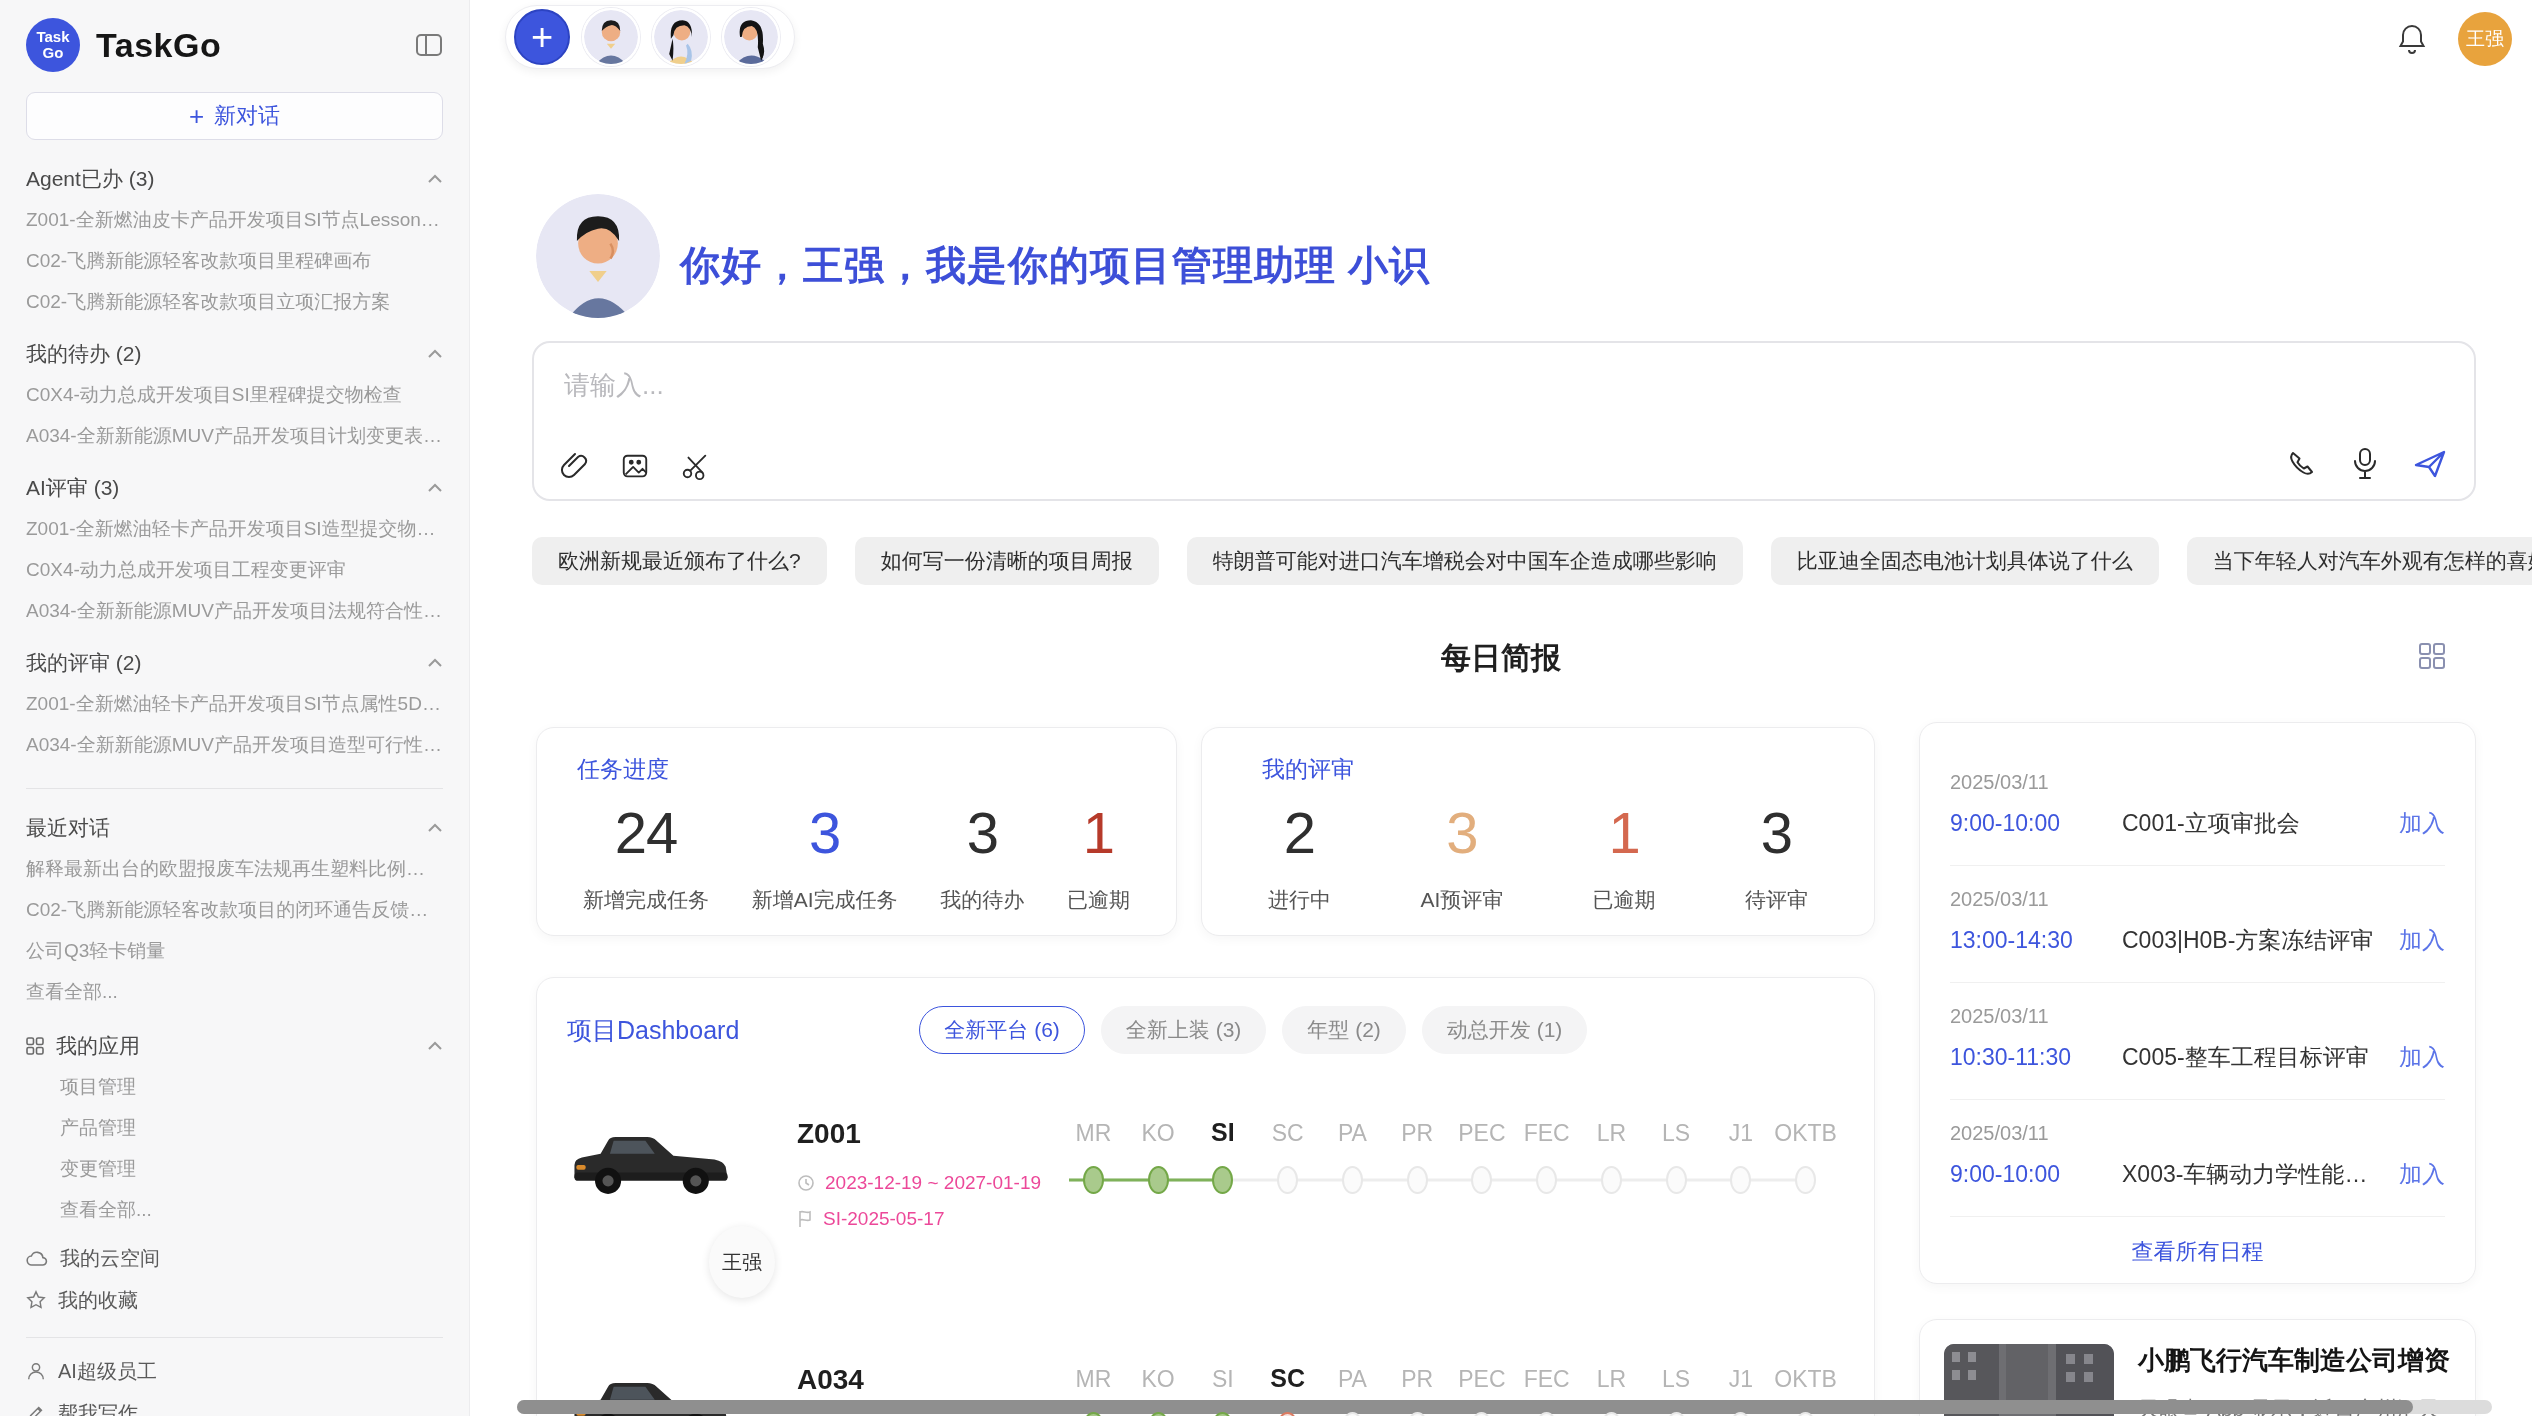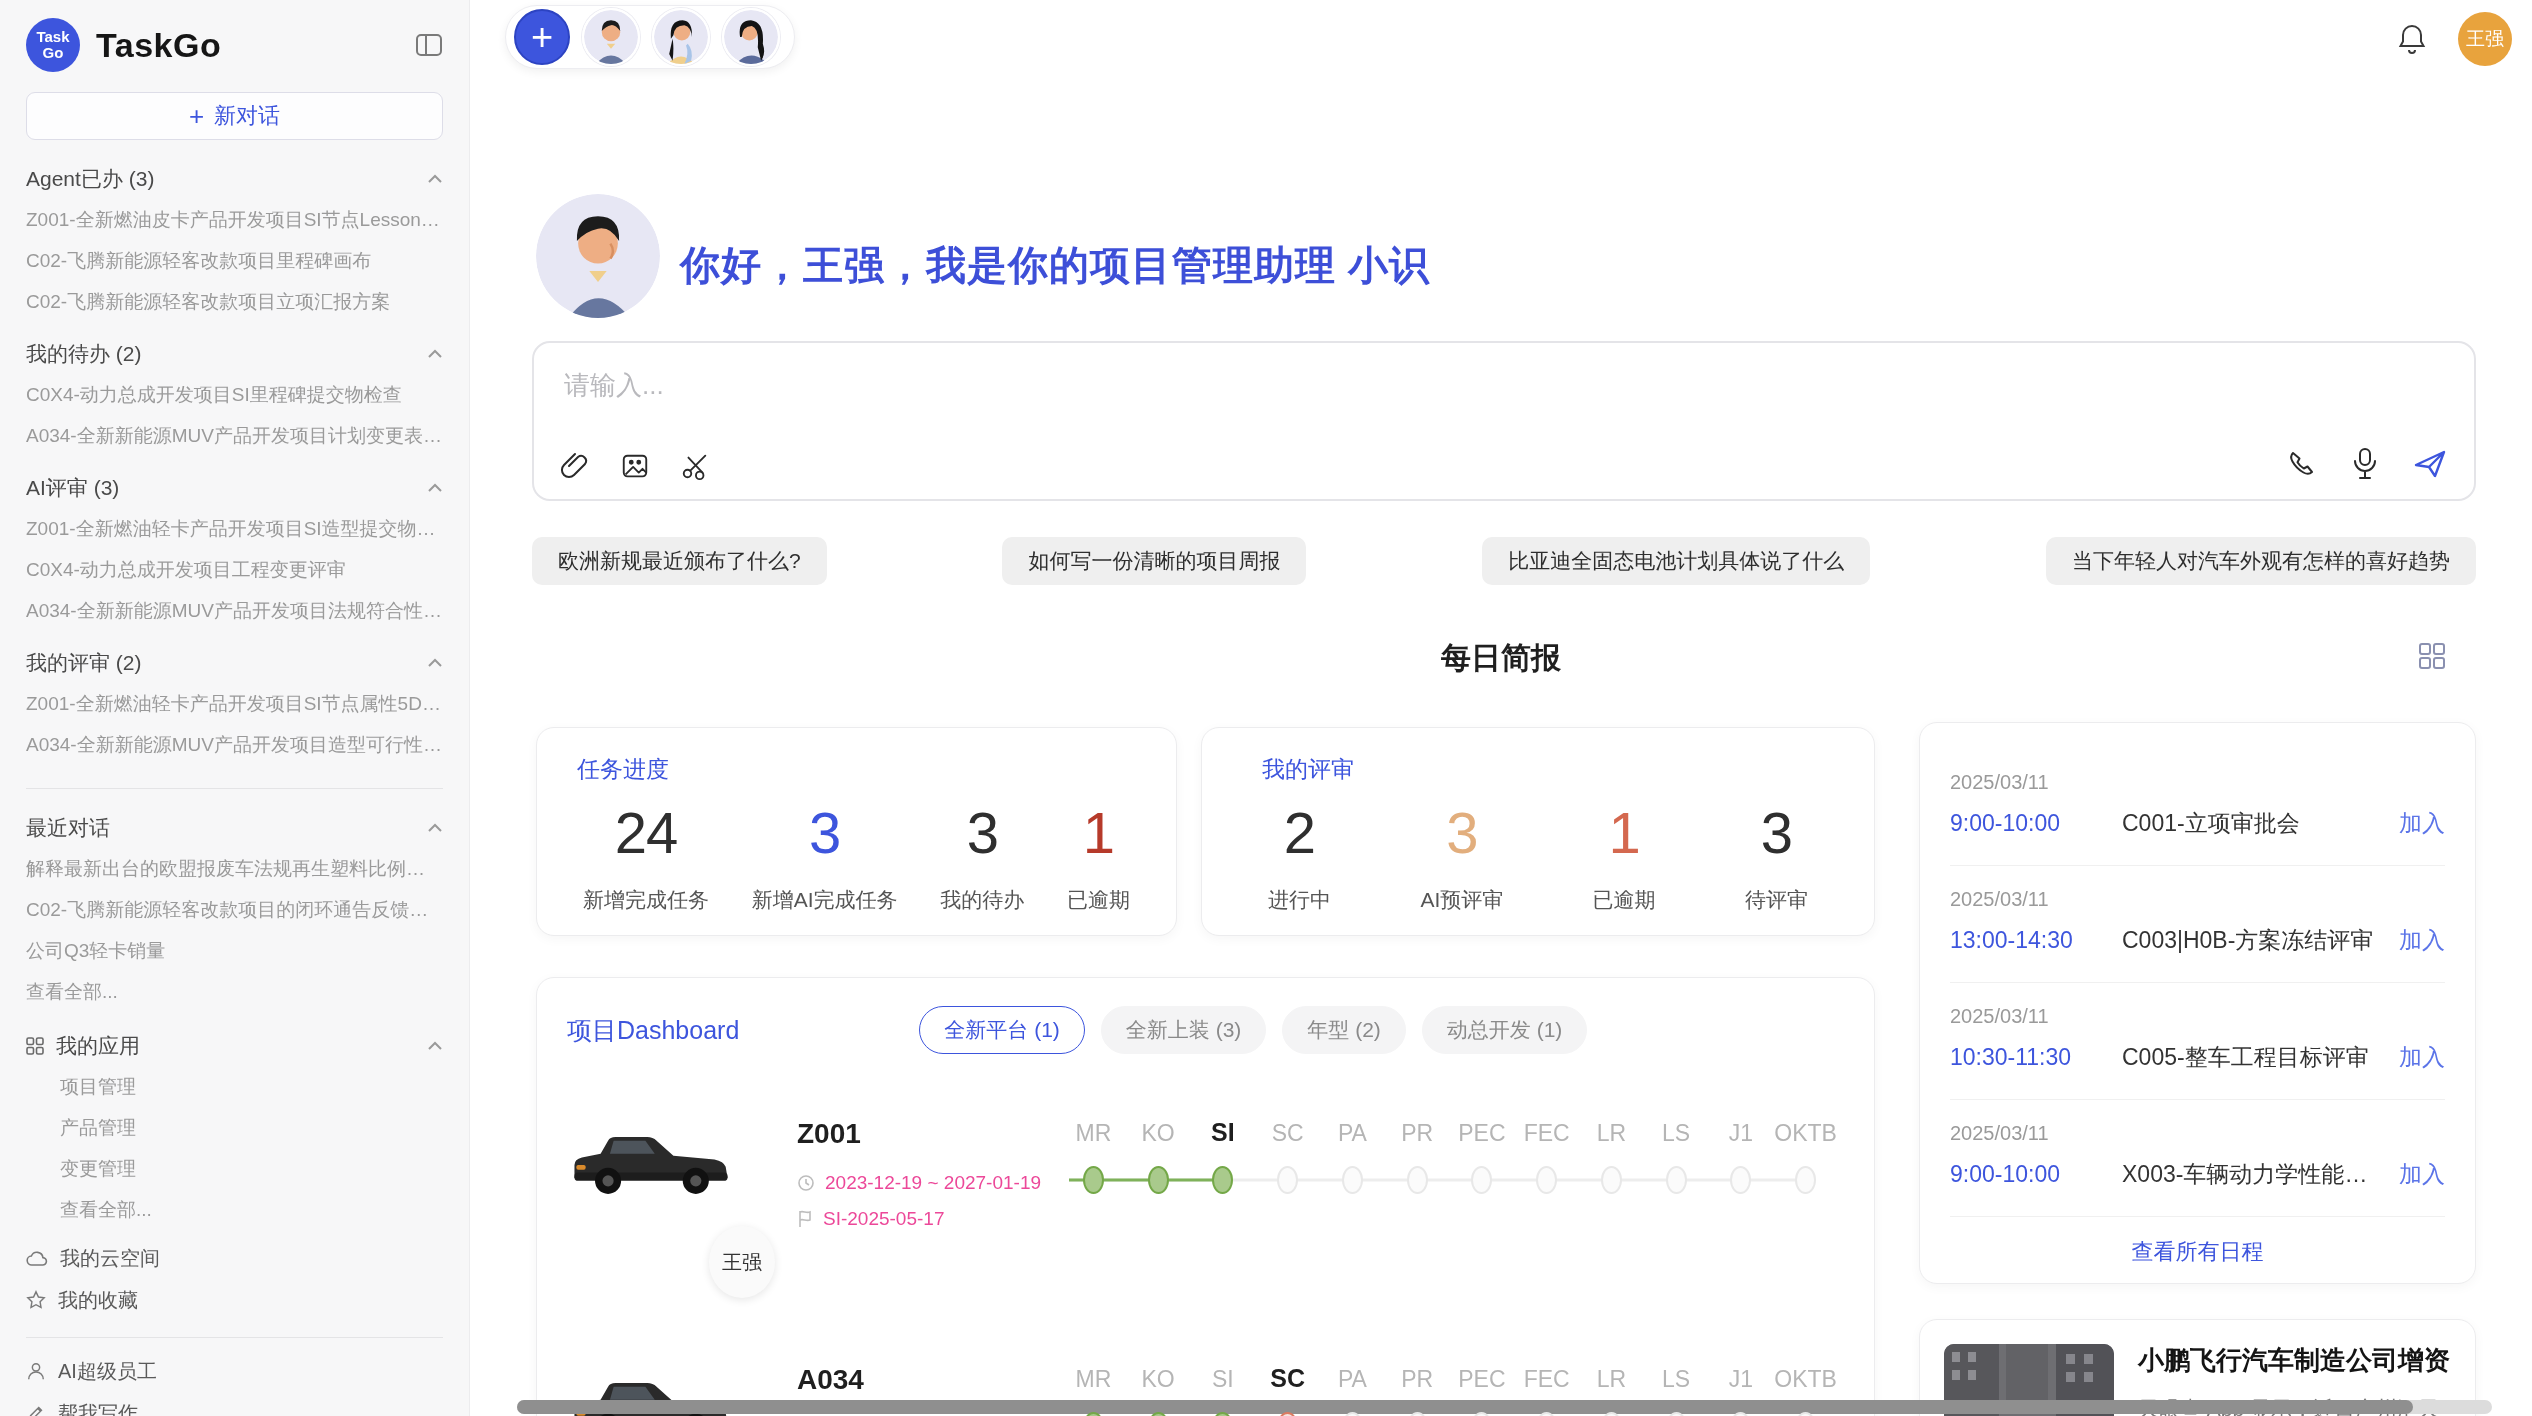--- a/index.html
+++ b/index.html
@@ -366,20 +366,21 @@
         <svg width="36" height="32" viewBox="0 0 36 32" fill="none" stroke="#3d55dd" stroke-width="2.4" stroke-linejoin="round">
           <path d="M4 17 L32 4 L23 28 L17 19 Z M17 19 L32 4"></path>
           </svg>
         </span>
     </div>
   </div>
 
   <div class="chips">
     <div class="chip">欧洲新规最近颁布了什么?</div>
     <div class="chip">如何写一份清晰的项目周报</div>
+    <div class="chip">特朗普可能对进口汽车增税会对中国车企造成哪些影响</div>
     <div class="chip">比亚迪全固态电池计划具体说了什么</div>
     <div class="chip">当下年轻人对汽车外观有怎样的喜好趋势</div>
   </div>
 
   <div class="brief-title">每日简报</div>
   <span class="brief-grid">
     <svg width="28" height="28" viewBox="0 0 28 28" fill="none" stroke="#8a90b0" stroke-width="2">
       <rect x="2" y="2" width="10" height="10" rx="2"></rect>
         <rect x="16" y="2" width="10" height="10" rx="2"></rect>
       <rect x="2" y="16" width="10" height="10" rx="2"></rect>
@@ -428,21 +429,21 @@
         <div class="num num-dark">3</div>
         <div class="lbl">待评审</div>
       </div>
     </div>
   </section>
 
   <section class="card dash-card">
     <div class="dash-head">
       <div class="dash-title">项目Dashboard</div>
       <div class="tabs">
-        <div class="tab active">全新平台 (1)</div>
+        <div class="tab active">全新平台 (6)</div>
         <div class="tab">全新上装 (3)</div>
         <div class="tab">年型 (2)</div>
         <div class="tab">动总开发 (1)</div>
       </div>
     </div>
 
     <div class="proj-row">
       <div class="truck-wrap">
         <svg viewBox="0 0 180 100" width="168" height="94">
           <path d="M8 64 L8 50 Q8 44 16 42 L36 38 L44 24 Q46 20 52 20 L86 20 Q92 20 96 24 L114 40 L158 44 Q168 46 170 52 L172 64 Z" fill="#2a2a2a"></path>

